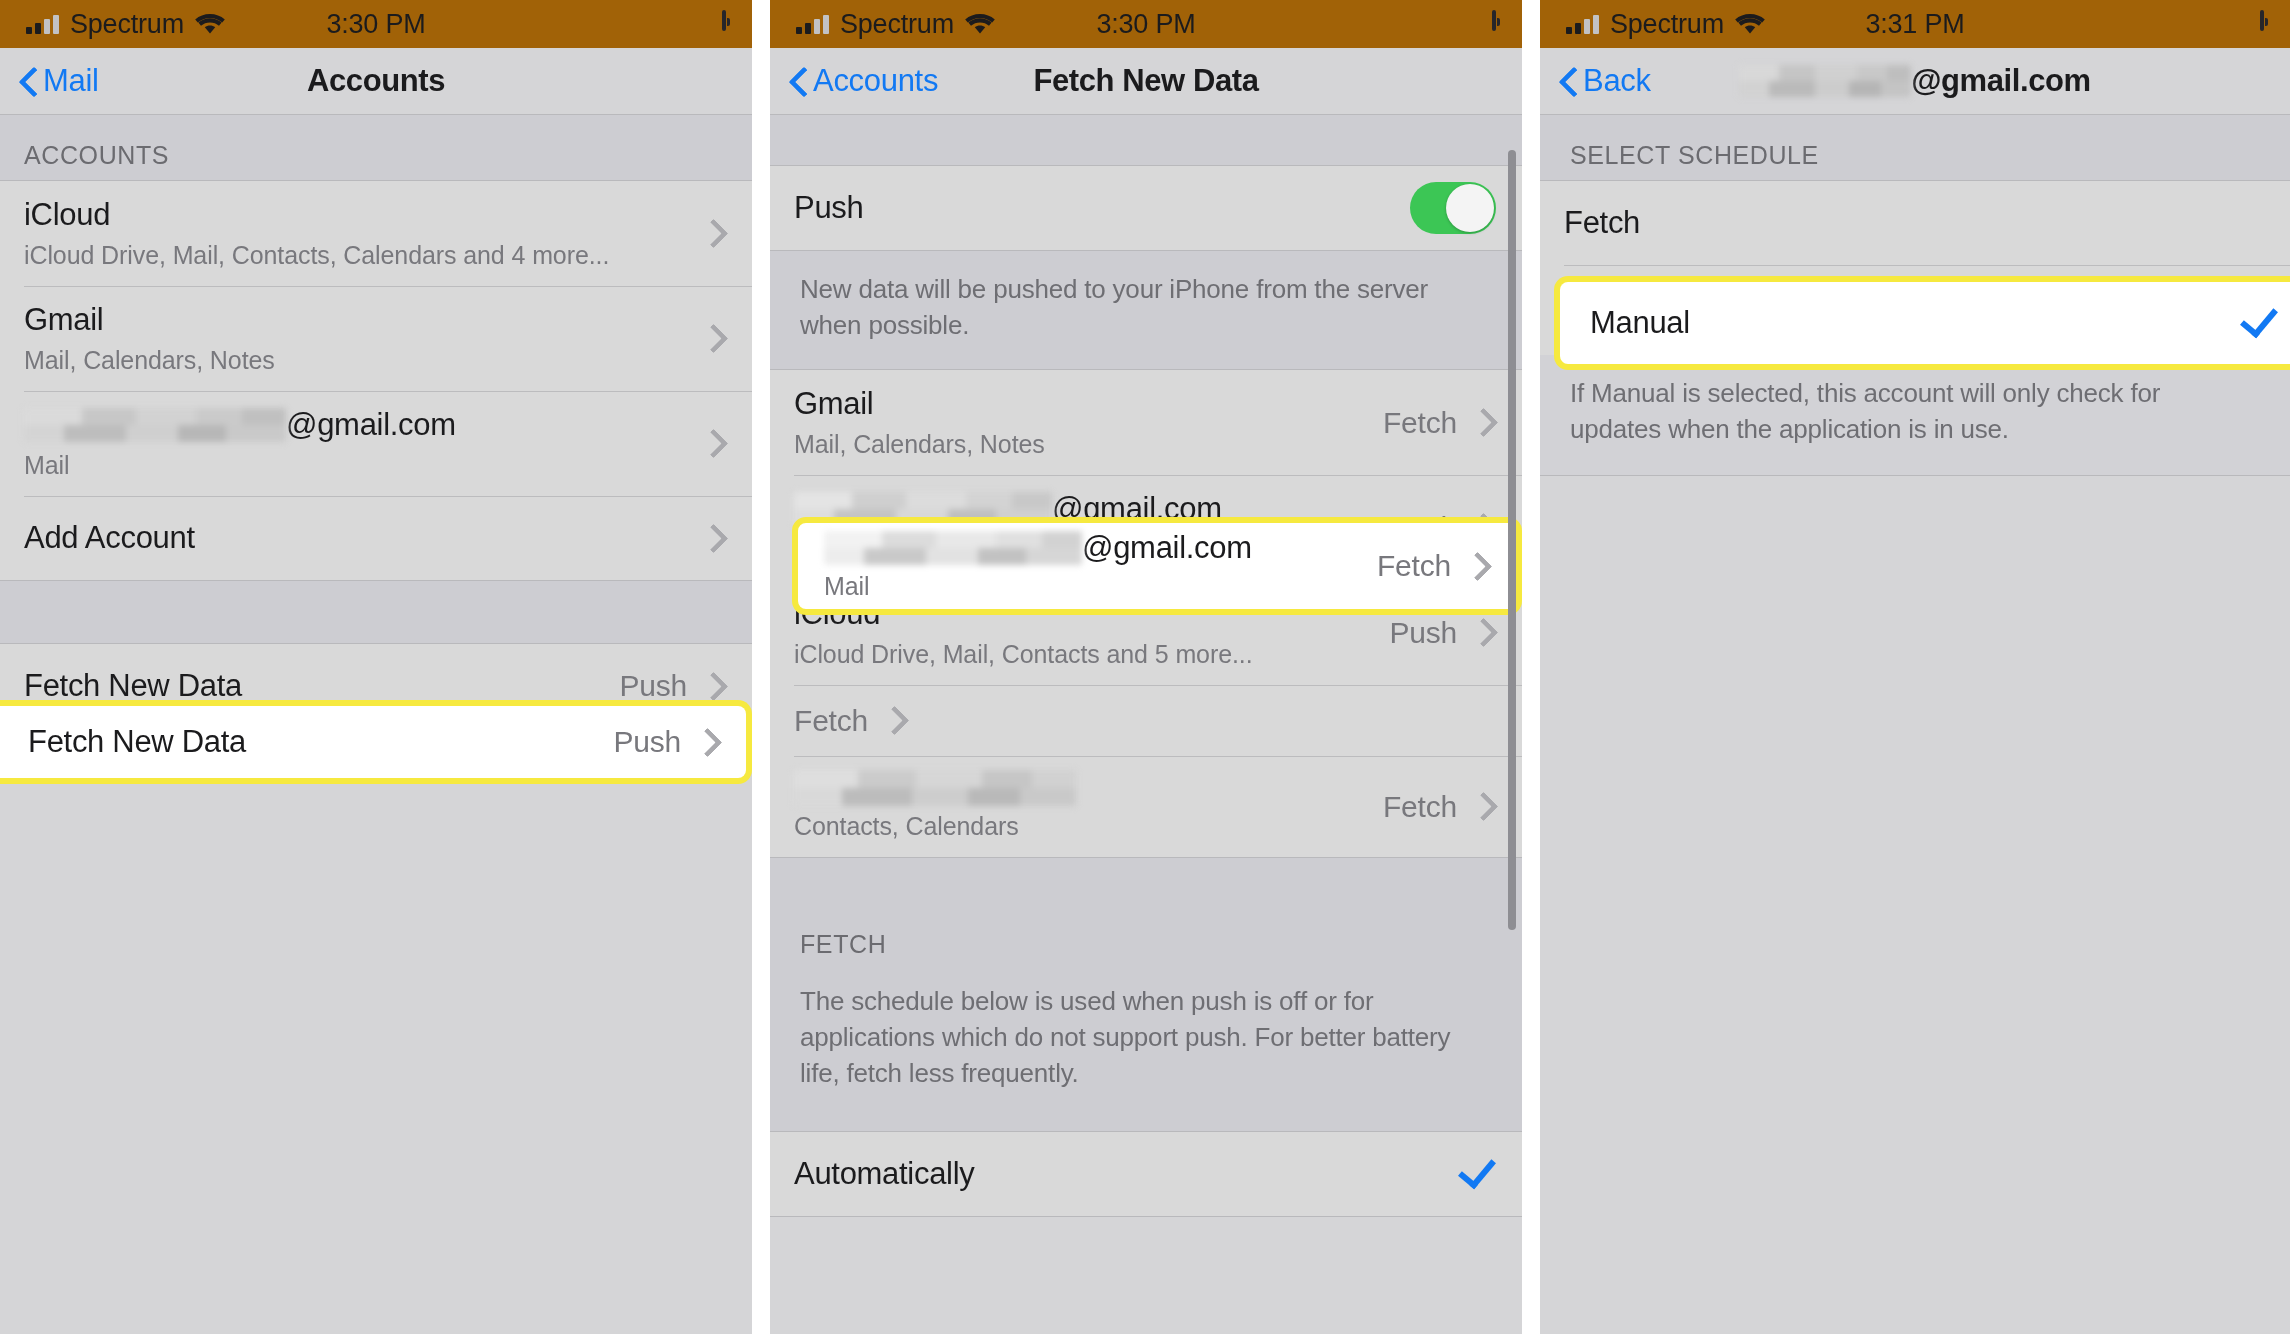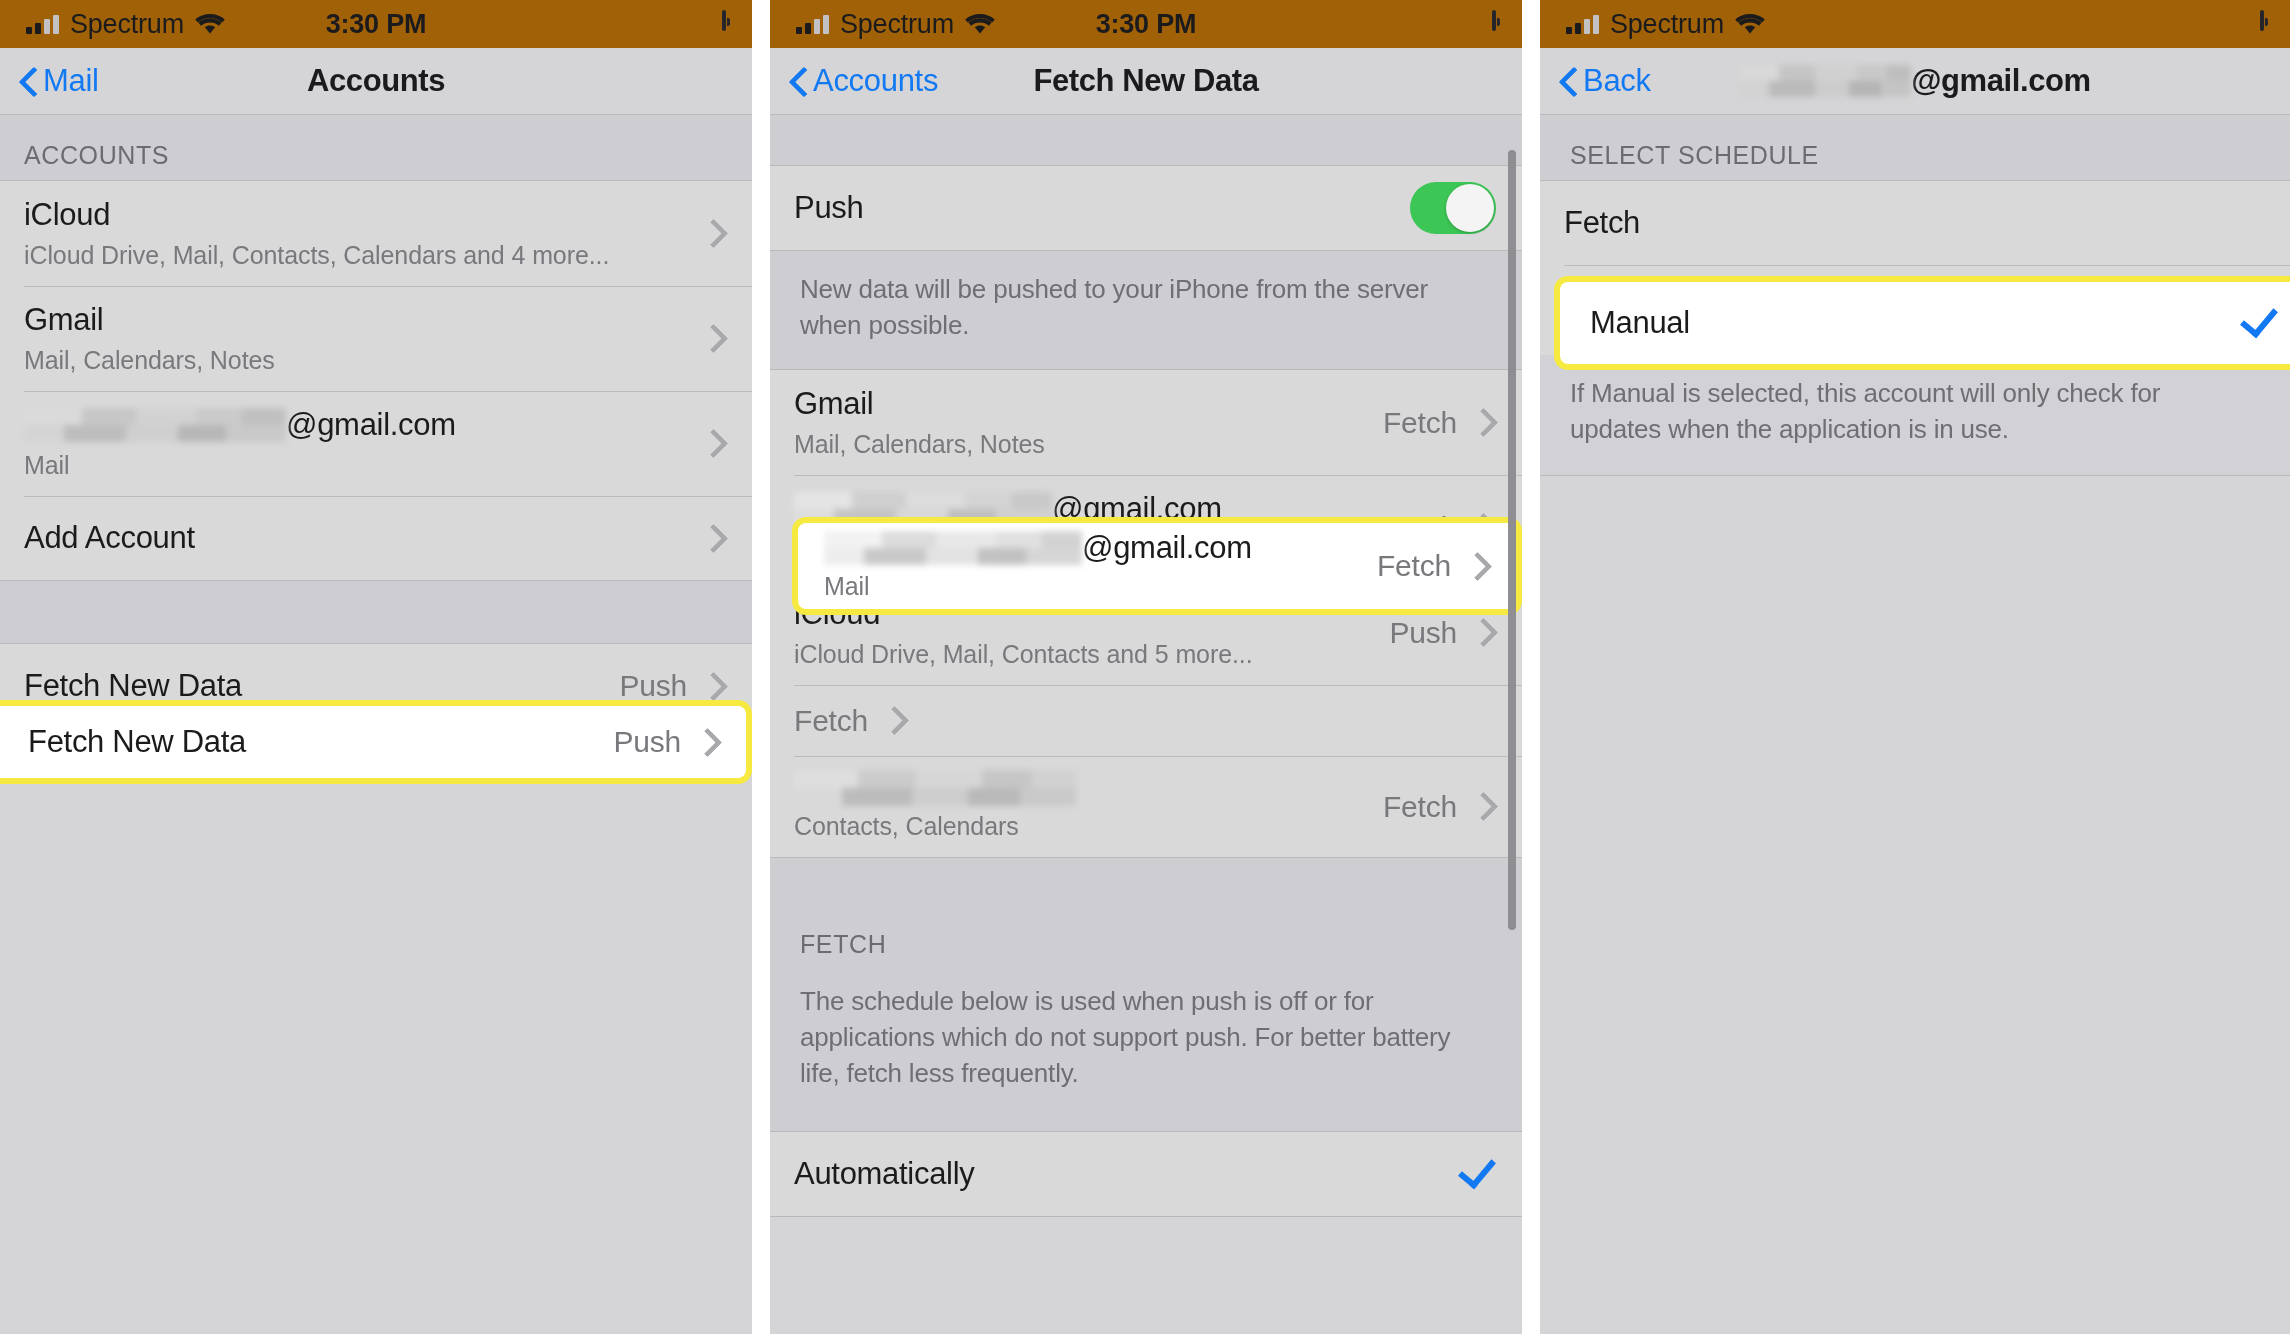--- a/index.html
+++ b/index.html
@@ -14,21 +14,21 @@
 
   .panel{position:absolute;top:0;height:1334px;overflow:hidden;background:#d5d5d7;}
   #panel1{left:0;width:752px;}
   #panel2{left:770px;width:752px;}
   #panel3{left:1540px;width:750px;}
 
   
   .statusbar{height:48px;position:relative;background:#a16207;}
   .sb-left{position:absolute;left:26px;top:8px;display:flex;align-items:center;gap:11px;}
   .sb-carrier{font-size:27px;color:#1b1b1d;letter-spacing:-0.2px;line-height:32px;}
-  .sb-time{position:absolute;left:0;right:0;top:9px;text-align:center;font-size:27px;font-weight:bold;color:#1b1b1d;letter-spacing:-0.2px;}
+  .sb-time{position:absolute;left:0;right:0;top:9px;text-align:center;font-size:27px;font-weight:normal;color:#1b1b1d;letter-spacing:-0.2px;}
   .sb-right{position:absolute;right:26px;top:12px;}
 
   .bars{display:flex;align-items:flex-end;gap:3px;height:20px;}
   .bars i{display:block;width:6px;background:#c2c2c4;border-radius:1px;}
   .bars i.on{background:#1b1b1d;}
   .bars i:nth-child(1){height:7px;}
   .bars i:nth-child(2){height:11px;}
   .bars i:nth-child(3){height:15px;}
   .bars i:nth-child(4){height:19px;}
 
@@ -360,20 +360,21 @@
             <i></i>
             <i></i>
           </span>
         <span class="sb-carrier">Spectrum</span>
         <svg width="30" height="22" viewBox="0 0 30 22">
           <path d="M15 20.5l5.2-6.3c-2.9-2.4-7.5-2.4-10.4 0L15 20.5z" fill="#1b1b1d"></path>
           <path d="M15 9.4c3.4 0 6.6 1.2 9 3.3l2.6-3.1C23.5 6.9 19.4 5.3 15 5.3S6.5 6.9 3.4 9.6L6 12.7c2.4-2.1 5.6-3.3 9-3.3z" fill="#1b1b1d"></path>
           <path d="M15 1.1c-5.6 0-10.8 2-14.8 5.4l2.6 3.1C6.2 6.7 10.4 5 15 5s8.8 1.7 12.2 4.6l2.6-3.1C25.8 3.1 20.6 1.1 15 1.1z" fill="#1b1b1d"></path>
         </svg>
       </div>
+      <div class="sb-time">3:31 PM</div>
       <div class="sb-right">
         <span class="batt"><span></span></span>
       </div>
     </div>
 
     <div class="navbar">
       <div class="nav-back">
         <span class="chev-left"></span>
         <span class="nav-back-label">Back</span>
       </div>

